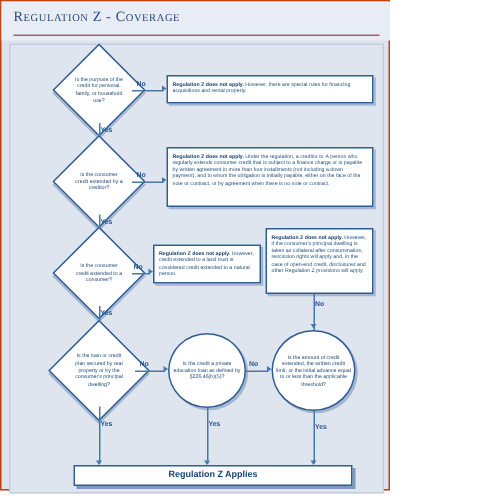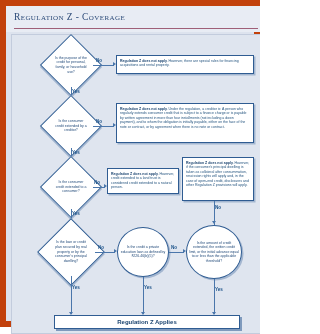--- a/index.html
+++ b/index.html
@@ -5,21 +5,21 @@
   html,body{margin:0;padding:0;}
   body{
     width:260px;height:334px;overflow:hidden;
     background:#ffffff;
     font-family:"Liberation Sans",sans-serif;
   }
   #page{
     position:relative;width:260px;height:327px;
     background:#dde3ee;
     box-sizing:border-box;
-    border:6px solid #c2410c;
+    border:1px solid #c2410c;
   }
   
   #header{
     position:absolute;left:0;top:0;width:260px;height:26px;
     background:#e8ecf4;
   }
   #title{
     position:absolute;left:8px;top:6px;
     font-family:"Liberation Serif",serif;
     font-variant:small-caps;

